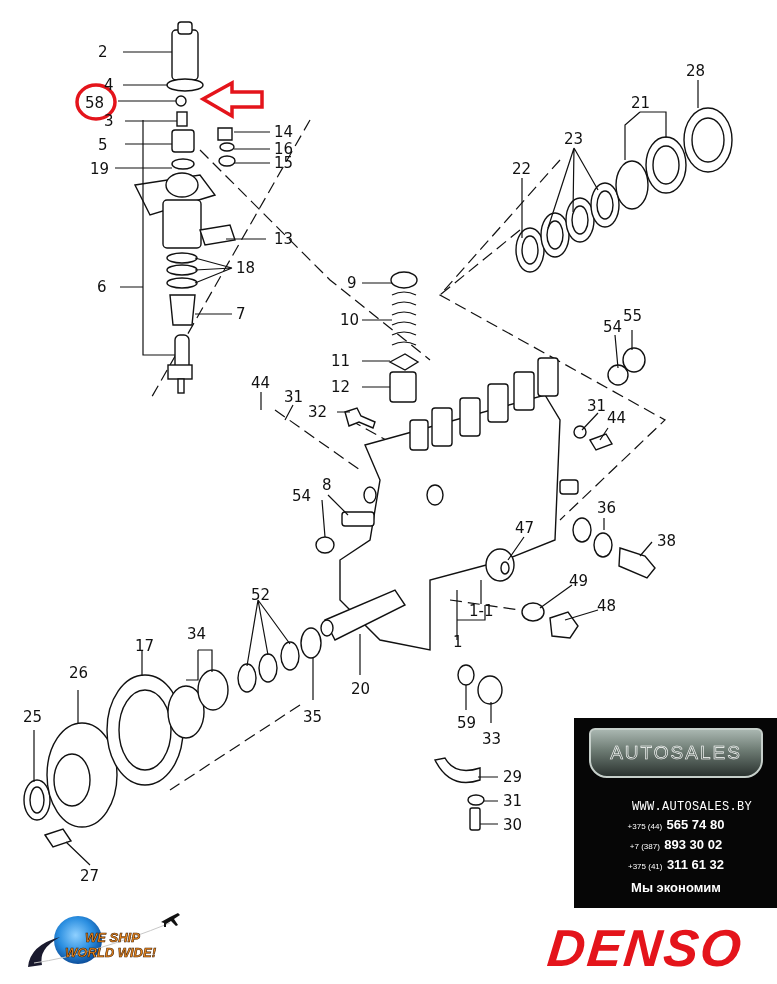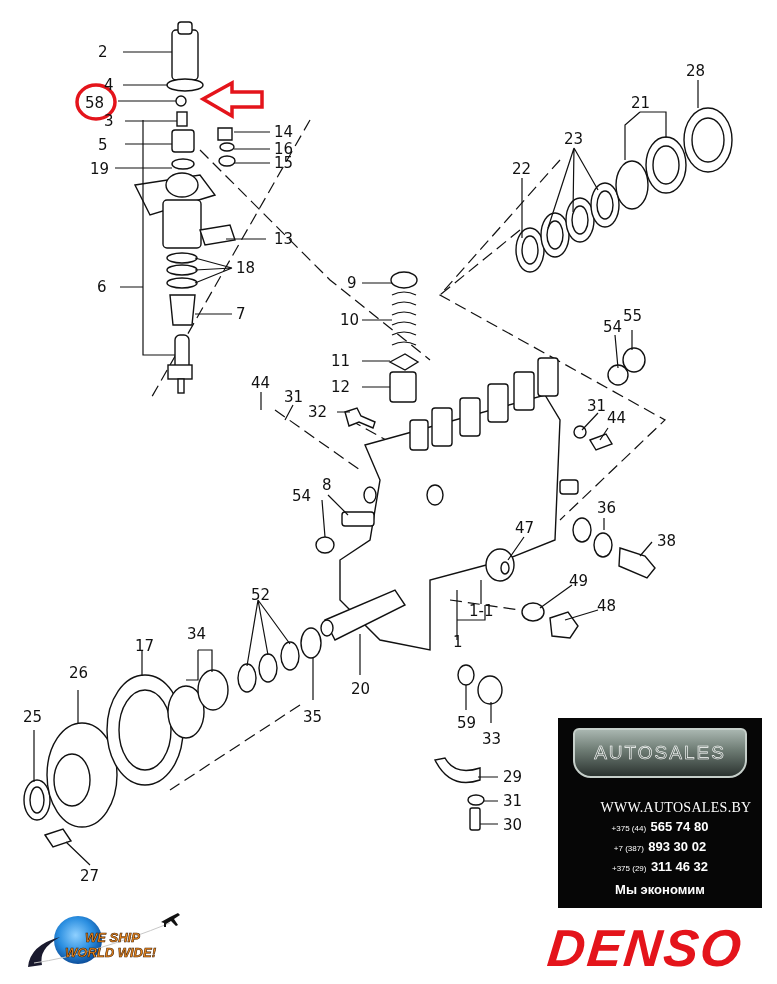--- a/index.html
+++ b/index.html
@@ -2,26 +2,26 @@
 <html><head>
 <meta charset="utf-8">
 <style>
   html, body { margin:0; padding:0; background:#ffffff; }
   body { width:777px; height:984px; position:relative; overflow:hidden; font-family:"DejaVu Sans", sans-serif; }
   #diagram { position:absolute; left:0; top:0; width:777px; height:984px; }
   .lbl { font-family:"DejaVu Sans", sans-serif; font-size:15px; fill:#111; }
   .part { fill:#fff; stroke:#111; stroke-width:1.4; }
   .ln { stroke:#111; stroke-width:1.2; fill:none; }
   .dash { stroke:#111; stroke-width:1.2; fill:none; stroke-dasharray:12 6; }
-  #ad { position:absolute; left:558px; top:718px; width:204px; height:190px; background:#060606; color:#fff; text-align:center; }
+  #ad { position:absolute; left:574px; top:718px; width:204px; height:190px; background:#060606; color:#fff; text-align:center; }
   #ad .logo { margin:10px auto 0; width:170px; height:46px; border-radius:6px 6px 18px 18px;
     background:linear-gradient(#a9b6b0,#6c7a72 45%,#2b3330); border:2px solid #c6cfca;
     color:#f2f2f2; font-family:"Liberation Sans", sans-serif; font-size:19px; letter-spacing:2px; line-height:46px;
     -webkit-text-stroke:0.6px #fff; color:transparent; }
-  #ad .url { font-family:Liberation Serif, serif; font-size:14px; margin-top:22px; letter-spacing:0.3px;margin-left:32px; }
+  #ad .url { font-family:Liberation Mono, monospace; font-size:12px; margin-top:22px; letter-spacing:0.3px;margin-left:32px; }
   #ad .ph { font-family:"Liberation Sans", sans-serif; margin-top:2px; line-height:15px; }
   #ad .ph .code { font-size:8px; }
   #ad .ph .num { font-size:13px; font-weight:bold; }
   #ad .slog1 { font-family:"Liberation Sans", sans-serif; font-size:13px; margin-top:6px;font-weight:bold; }
   #ad .slog2 { font-family:"Liberation Sans", sans-serif; font-size:18px; margin-top:9px; }
   #denso { position:absolute; left:548px; top:918px; font-family:"Liberation Sans", sans-serif; font-weight:bold; font-style:italic;
     font-size:52px; color:#e4141b; letter-spacing:2px; transform:skewX(-6deg); }
   #ship { position:absolute; left:20px; top:905px; width:175px; height:70px; }
 </style>
 </head>
@@ -218,22 +218,22 @@
   <div class="url">WWW.AUTOSALES.BY</div>
   <div class="ph">
     <span class="code">+375 (44)</span>
     <span class="num">565 74 80</span>
   </div>
   <div class="ph">
     <span class="code">+7 (387)</span>
     <span class="num">893 30 02</span>
   </div>
   <div class="ph">
-    <span class="code">+375 (29)</span>
-    <span class="num">311 46 32</span>
+    <span class="code">+375 (41)</span>
+    <span class="num">311 61 32</span>
   </div>
   <div class="slog1">Мы экономим</div>
   <div class="slog2">ваше время и средства</div>
 </div>
 
 <svg id="ship" viewBox="0 0 175 70" xmlns="http://www.w3.org/2000/svg">
   <defs>
     <radialGradient id="globeGrad" cx="45%" cy="40%" r="60%">
       <stop offset="0%" stop-color="#8fd0ff"></stop>
       <stop offset="60%" stop-color="#2a8ee0"></stop>

